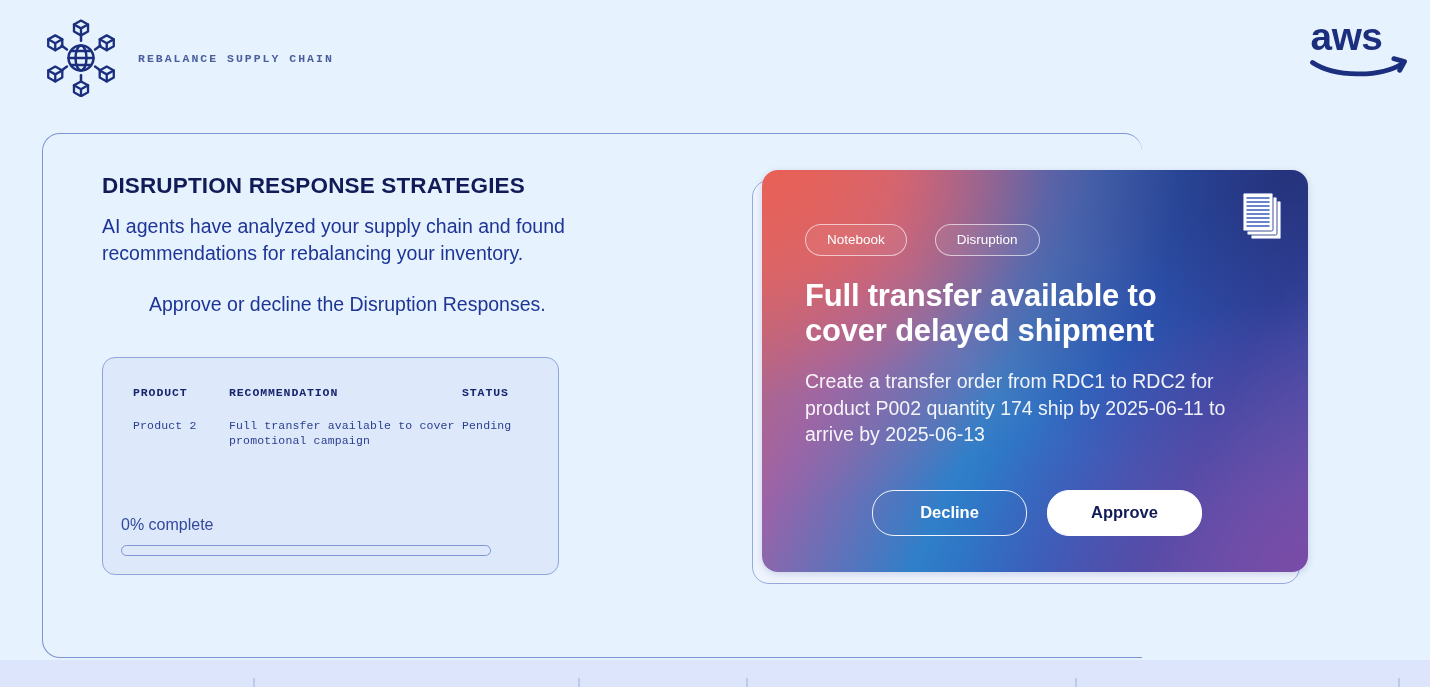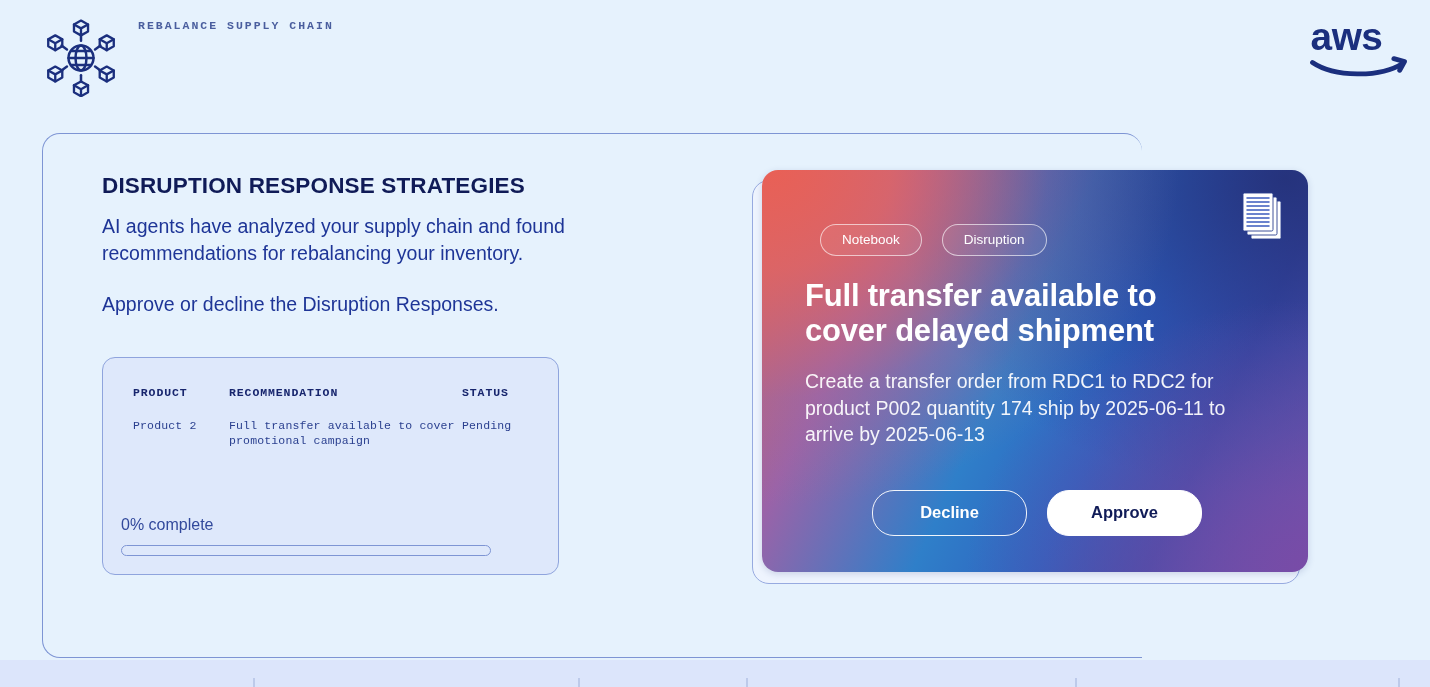--- a/index.html
+++ b/index.html
@@ -29,20 +29,21 @@
     position: absolute;
     left: 0; top: 0;
     width: 1430px; height: 118px;
     z-index: 5;
   }
 
   #brand {
     position: absolute;
     left: 42px; top: 19px;
     display: flex;
+    align-items: center;
     gap: 18px;
   }
 
   #brand-mark { width: 78px; height: 78px; display: block; }
 
   #brand-name {
     font-family: "Liberation Mono", "DejaVu Sans Mono", monospace;
     font-size: 11.5px;
     font-weight: 700;
     letter-spacing: 2.0px;
@@ -83,21 +84,21 @@
     margin-bottom: 14px;
   }
 
   .lede {
     font-size: 19.5px;
     line-height: 1.36;
     color: #1e3597;
     font-weight: 400;
   }
 
-  #lede-2 { margin-top: 25px; }
+  #lede-2 { margin-top: 25px; margin-left: 47px; }
 
   
   #table-card {
     position: absolute;
     left: 59px; top: 223px;
     width: 457px; height: 218px;
     background: #dee8fb;
     border: 1.4px solid #8fa4dd;
     border-radius: 13px;
   }
@@ -191,23 +192,23 @@
   }
 
   #doc-icon {
     position: absolute;
     right: 23px; top: 21px;
     width: 46px; height: 52px;
   }
 
   #tag-row {
     position: absolute;
-    left: 58px; top: 54px;
+    left: 43px; top: 54px;
     display: flex;
-    gap: 20px;
+    gap: 28px;
     justify-content: space-between;
   }
 
   .tag-pill {
     border: 1.4px solid rgba(255,255,255,0.62);
     border-radius: 20px;
     padding: 7px 21px 8px;
     font-size: 13.5px;
     color: #ffffff;
     background: rgba(255,255,255,0.06);

